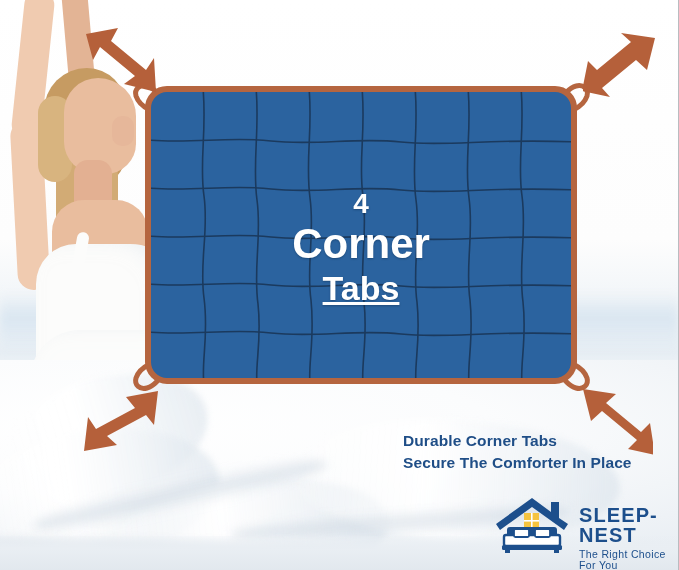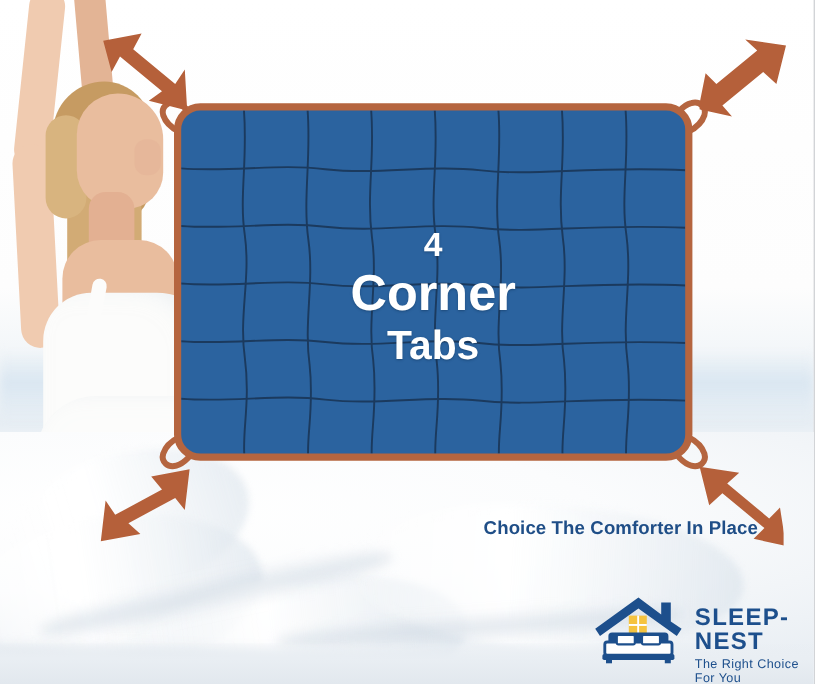--- a/index.html
+++ b/index.html
@@ -91,21 +91,21 @@
     left: 0; right: 0; top: 96px;
     text-align: center;
     color: #ffffff;
     font-weight: bold;
     line-height: 1.16;
     text-shadow: 0 1px 2px rgba(13,45,78,.45);
     pointer-events: none;
   }
   .quilt-text .l1 { display: block; font-size: 28px; }
   .quilt-text .l2 { display: block; font-size: 42px; }
-  .quilt-text .l3 { display: block; font-size: 34px; }
+  .quilt-text .l3 { display: block; font-size: 34px; text-decoration: underline; }
 
   
   .tab { position: absolute; }
   .tab svg { display: block; overflow: visible; }
 
   
   .arrow { position: absolute; }
   .arrow svg { display: block; }
 
   
@@ -246,21 +246,22 @@
       <path d="M76 2 L44 8 L53 19 L14 40 L6 28 L2 62 L35 56 L25 47 L64 26 L72 36 Z" fill="#b5603a"></path>
     </svg>
   </div>
   <div class="arrow" style="left:581px;top:387px;">
     <svg width="72" height="74" viewBox="0 0 72 74">
       <path d="M2 2 L10 34 L21 24 L56 53 L47 62 L74 68 L69 36 L60 45 L25 16 L35 7 Z" fill="#b5603a"></path>
     </svg>
   </div>
 
   <div id="caption">
-    <div>Choice The Comforter In Place</div>
+    <div>Durable Corner Tabs</div>
+    <div>Secure The Comforter In Place</div>
   </div>
 
   <div id="logo">
     <div class="mark">
       <svg width="82" height="58" viewBox="0 0 82 58">
 
         <path d="M3 29 L39 3 L58 17 L58 7 L66 7 L66 23 L75 29 L71 35 L39 12 L7 35 Z" fill="#1d4f8c"></path>
 
         <rect x="31" y="18" width="15" height="15" fill="#f5c33f"></rect>
         <rect x="38" y="18" width="1.6" height="15" fill="#ffffff"></rect>

